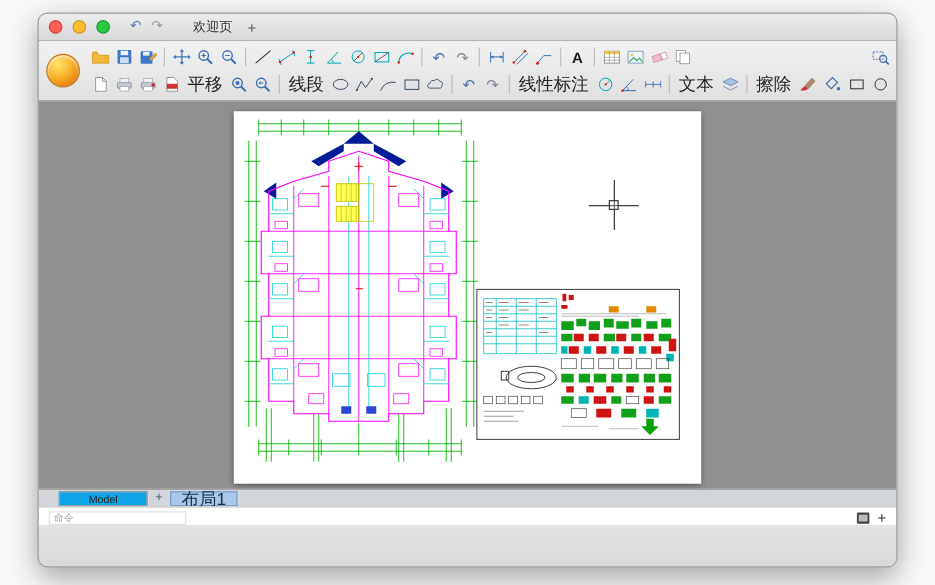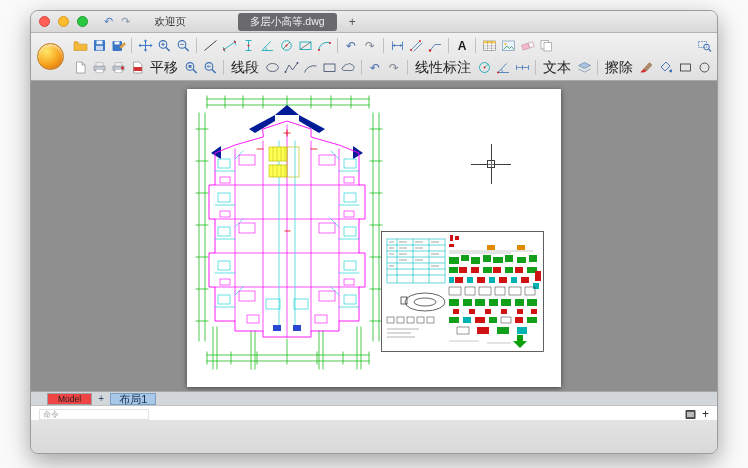--- a/index.html
+++ b/index.html
@@ -51,24 +51,24 @@
   .sheet svg { position:absolute; left:0; top:0; }
   .crosshair { position:absolute; left:440px; top:63px; width:40px; height:40px; pointer-events:none; }
   .crosshair .h { position:absolute; left:0; top:19.5px; width:40px; height:1px; background:#3e3e3e; }
   .crosshair .v { position:absolute; top:0; left:19.5px; height:40px; width:1px; background:#3e3e3e; }
   .crosshair .c { position:absolute; left:16px; top:16px; width:8px; height:8px;
     border:1px solid #3e3e3e; background:rgba(255,255,255,.25); }
 
   
   .layout-tabs { height:14px; flex:none; background:#d3d7dc; border-top:1px solid #a5a5a5;
     display:flex; align-items:center; padding-left:16px; gap:3px; }
-  .lt-model { background:#ef4444; border:1px solid #98a0a8; font-size:8.5px; color:#222;
-    padding:0 10px; height:12px; line-height:11px;text-align:center; }
+  .lt-model { background:#0ea5e9; border:1px solid #98a0a8; font-size:8.5px; color:#222;
+    padding:0 23px; height:12px; line-height:11px;text-align:center; }
   .lt-plus { font-size:10px; color:#35506e; width:12px; text-align:center; line-height:12px; }
-  .lt-layout1 { background:#a9c7e8; border:1px solid #7d9fc5; font-size:11px; color:#15304e;
+  .lt-layout1 { background:#a9c7e8; border:1px solid #7d9fc5; font-size:14px; color:#15304e;
     padding:0 8px; height:12px; line-height:11px;text-align:center; }
 
   
   .cmdbar { height:15px; flex:none; background:#ffffff; border-top:1px solid #c2c2c2;
     display:flex; align-items:flex-end; padding:0 8px; gap:6px; }
   .cmd-input { width:110px; height:11px; border:1px solid #e2e2e2; font-size:8px;
     padding:0 3px; color:#444; font-family:"Liberation Sans","DejaVu Sans",sans-serif; }
   .cmd-input::placeholder { color:#a8a8a8; }
   .cmd-icon svg { width:11px; height:11px; display:block; }
   .cmd-plus { font-size:12px; line-height:12px; color:#2e2e2e; }
@@ -80,21 +80,20 @@
 
 <div class="window">
 
   <div class="titlebar">
     <span class="tl red"></span>
     <span class="tl yel"></span>
     <span class="tl grn"></span>
     <span class="nav-glyph nav-undo">↶</span>
     <span class="nav-glyph nav-redo">↷</span>
     <span class="tab-inactive">欢迎页</span>
-    <span class="tab-active">多层小高等.dwg</span>
     <span class="tab-new">+</span>
   </div>
 
   <div class="toolbar">
     <div class="logo"></div>
     <div class="tb-rows">
 
       <div class="tb-row">
         <span class="tbi">
             <svg viewBox="0 0 15 13">

